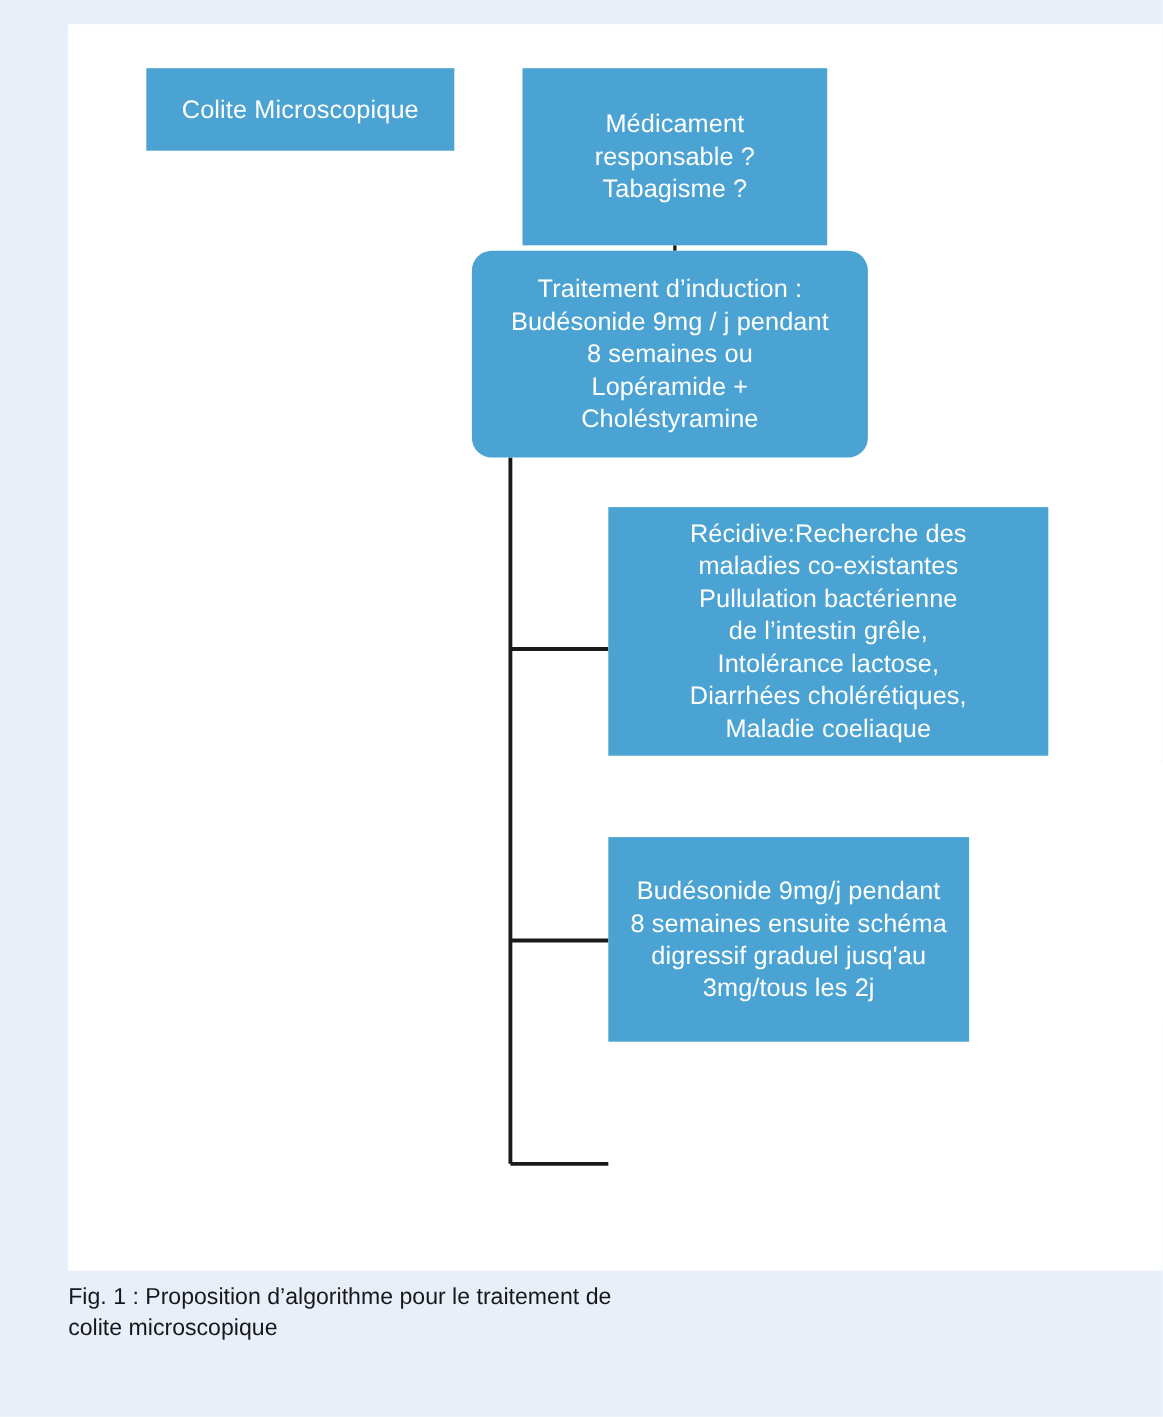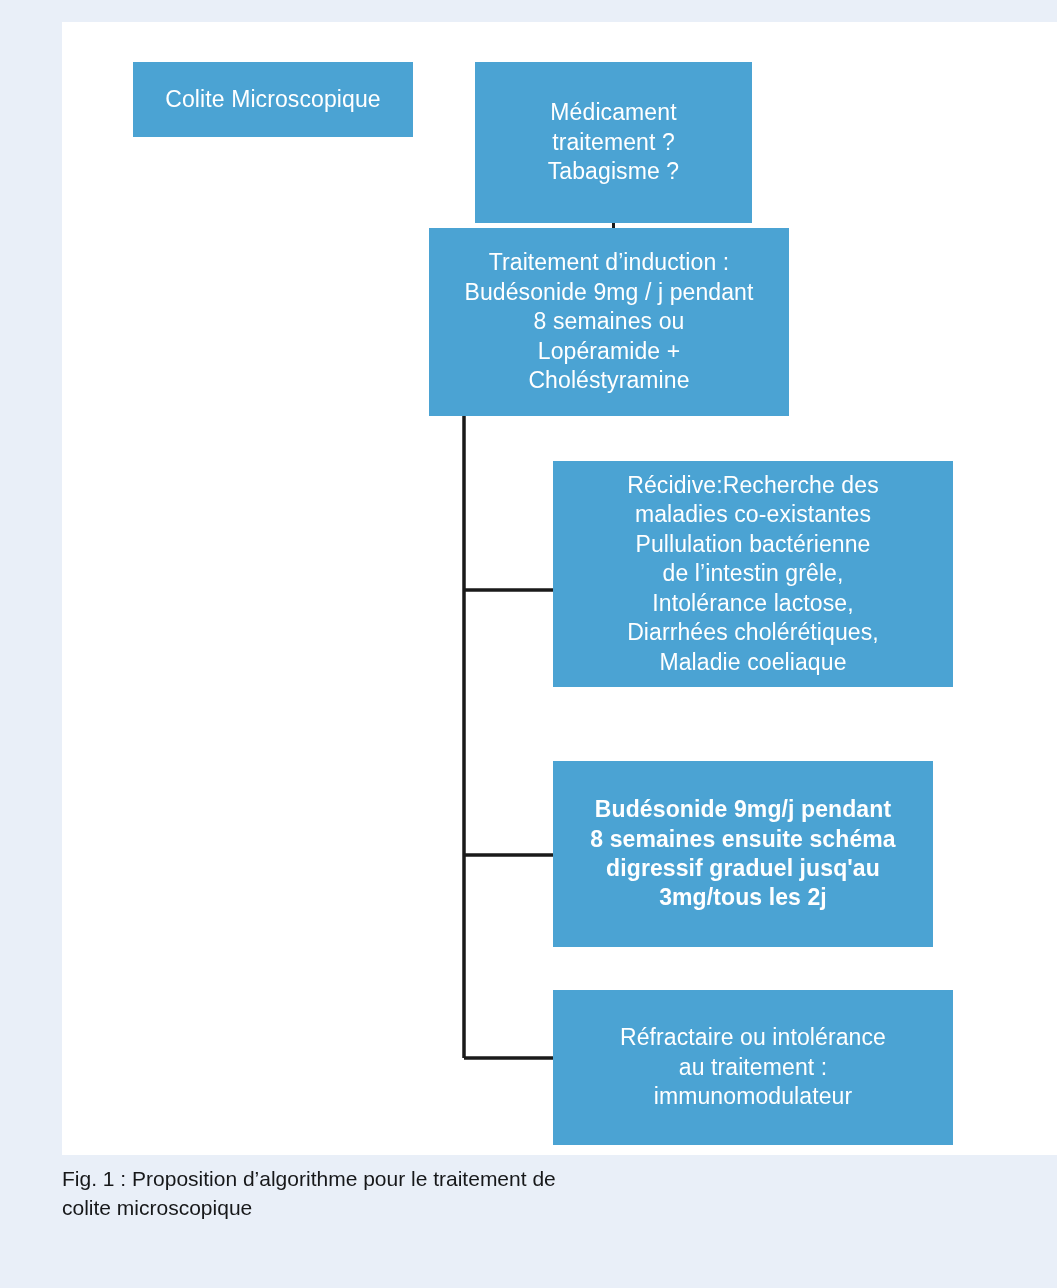--- a/index.html
+++ b/index.html
@@ -38,23 +38,23 @@
     text-align: center;
     line-height: 1.28;
     font-size: 23px;
     font-weight: 400;
     letter-spacing: 0.1px;
     padding: 4px 8px;
     white-space: pre-line;
   }
   #node-colite      { left: 71px;  top: 40px;  width: 280px; height: 75px; font-size: 23px; }
   #node-medicament  { left: 413px; top: 40px;  width: 277px; height: 161px; }
-  #node-induction   { left: 367px; top: 206px; width: 360px; height: 188px; }
+  #node-induction   { left: 367px; top: 206px; width: 360px; height: 188px; border-radius: 18px; }
   #node-recidive    { left: 491px; top: 439px; width: 400px; height: 226px; }
-  #node-budesonide  { left: 491px; top: 739px; width: 380px; height: 186px; font-weight: bold; }
+  #node-budesonide  { left: 491px; top: 739px; width: 328px; height: 186px; }
   #node-refractaire { left: 491px; top: 968px; width: 400px; height: 155px; }
 
   #connectors {
     position: absolute;
     left: 0;
     top: 0;
     width: 1014px;
     height: 1133px;
     pointer-events: none;
   }
@@ -87,21 +87,21 @@
       <line x1="402" y1="568" x2="491" y2="568" stroke="#1a1a1a" stroke-width="3.5"></line>
 
       <line x1="402" y1="833" x2="491" y2="833" stroke="#1a1a1a" stroke-width="3.5"></line>
 
       <line x1="402" y1="1036" x2="491" y2="1036" stroke="#1a1a1a" stroke-width="3.5"></line>
     </svg>
 
     <div class="node" id="node-colite">Colite Microscopique</div>
 
     <div class="node" id="node-medicament">Médicament
-traitement ?
+responsable ?
 Tabagisme ?</div>
 
     <div class="node" id="node-induction">Traitement d’induction :
 Budésonide 9mg / j pendant
 8 semaines ou
 Lopéramide +
 Choléstyramine</div>
 
     <div class="node" id="node-recidive">Récidive:Recherche des
 maladies co-existantes
@@ -109,22 +109,19 @@
 de l’intestin grêle,
 Intolérance lactose,
 Diarrhées cholérétiques,
 Maladie coeliaque</div>
 
     <div class="node" id="node-budesonide">Budésonide 9mg/j pendant
 8 semaines ensuite schéma
 digressif graduel jusq'au
 3mg/tous les 2j</div>
 
-    <div class="node" id="node-refractaire">Réfractaire ou intolérance
-au traitement :
-immunomodulateur</div>
 
   </div>
 
   <div id="caption">Fig. 1 : Proposition d’algorithme pour le traitement de
 colite microscopique</div>
 
 </div>
 
 </body></html>

